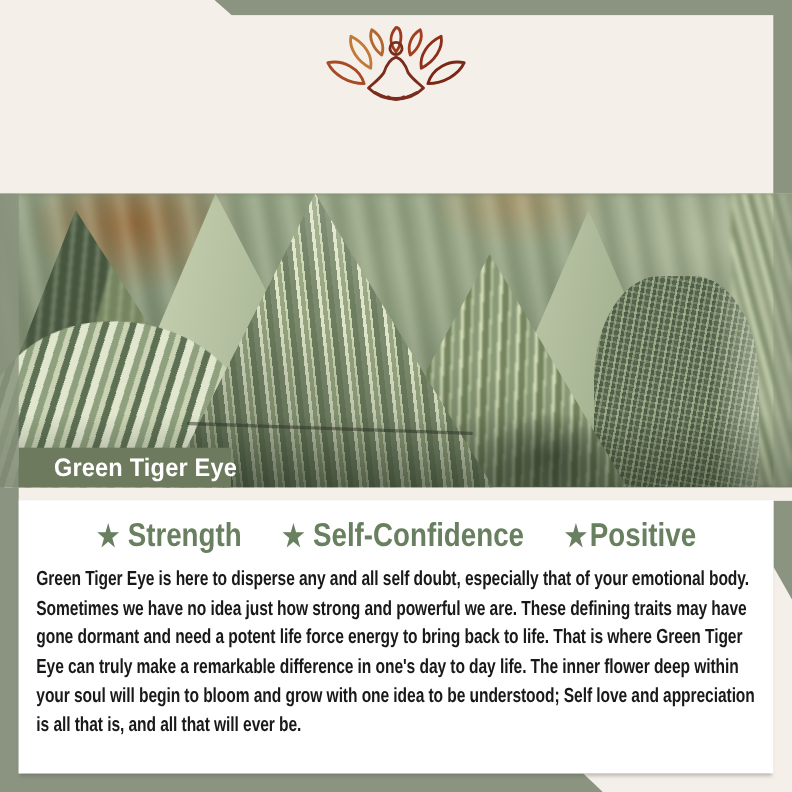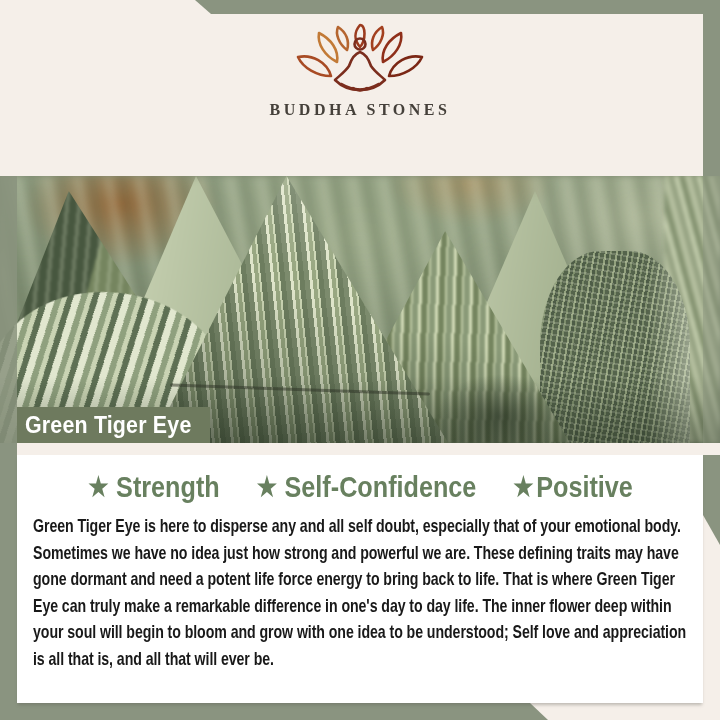--- a/index.html
+++ b/index.html
@@ -70,21 +70,21 @@
        repeating-linear-gradient(84deg,#7c8b6d 0 5px,#dfe5ca 5px 8px,#98a781 8px 12px,#cdd7b5 12px 14px,#6d7d5f 14px 19px);}
   .ph-crack{left:170px;top:212px;width:260px;height:2.5px;transform:rotate(2deg);
      background:rgba(45,50,38,.5);border-radius:2px;}
   .ph-vignette{inset:0;background:
      radial-gradient(90px 60px at 500px 240px, rgba(28,38,25,.5), transparent 70%),
      linear-gradient(0deg, rgba(25,35,22,.35), transparent 25%);}
   .photo-left-tint{left:0;top:0;width:17px;height:100%;background:rgba(137,147,126,.85);}
   .photo-right-tint{right:0;top:0;width:17px;height:100%;background:rgba(137,147,126,.5);}
   
   .badge{position:absolute;left:17px;top:407px;width:193px;height:36px;background:#6e7a5e;
-         display:flex;align-items:center;padding-left:8px;box-sizing:border-box;}
+         display:flex;align-items:center;padding-left:32px;box-sizing:border-box;}
   .badge span{color:#ffffff;font-size:23px;font-weight:bold;letter-spacing:.2px;
          transform:scaleX(.93);transform-origin:left center;white-space:nowrap;}
   
   .panel{position:absolute;left:17px;top:455px;width:686px;height:248px;background:#ffffff;
          box-shadow:0 3px 3px -1px rgba(90,90,80,.35);box-sizing:border-box;padding:14px 15px 0 16px;}
   .benefits-row{display:flex;justify-content:center;gap:44px;transform:scaleX(.84);
          color:#68805f;font-weight:bold;font-size:30px;line-height:36px;white-space:nowrap;}
   .benefit{display:flex;align-items:center;gap:9px;}
   .benefit.tight{gap:3px;}
   .benefit .star{font-size:27px;line-height:36px;}
@@ -119,21 +119,20 @@
 
         <path d="M65 3 C59 10 59 18 65 25 C71 18 71 3 65 3 Z" stroke="#9c3b1e"></path>
 
         <circle cx="65" cy="22" r="5.5" stroke="#7b2d1d"></circle>
         <path d="M65 30 C59 32 56 38 54 44 C50 50 44 54 40 58 C48 66 58 68 65 68 C72 68 82 66 90 58 C86 54 80 50 76 44 C74 38 71 32 65 30 Z" stroke="#7b2d1d"></path>
         <path d="M46 62 Q65 73 84 62" stroke="#7b2d1d"></path>
         <path d="M58 66 q7 5 14 0" stroke="#7b2d1d"></path>
       </g>
     </svg>
   </div>
-  <div class="brand">BUDDHA STONES</div>
 
 
   <div class="photo">
     <div class="ph-bg"></div>
     <div class="ph-bgstripes"></div>
     <div class="ph-pyr-pale-l"></div>
     <div class="ph-pyr-pale-r"></div>
     <div class="ph-pyr-left"></div>
     <div class="ph-right-bg"></div>
     <div class="ph-obelisk"></div>

